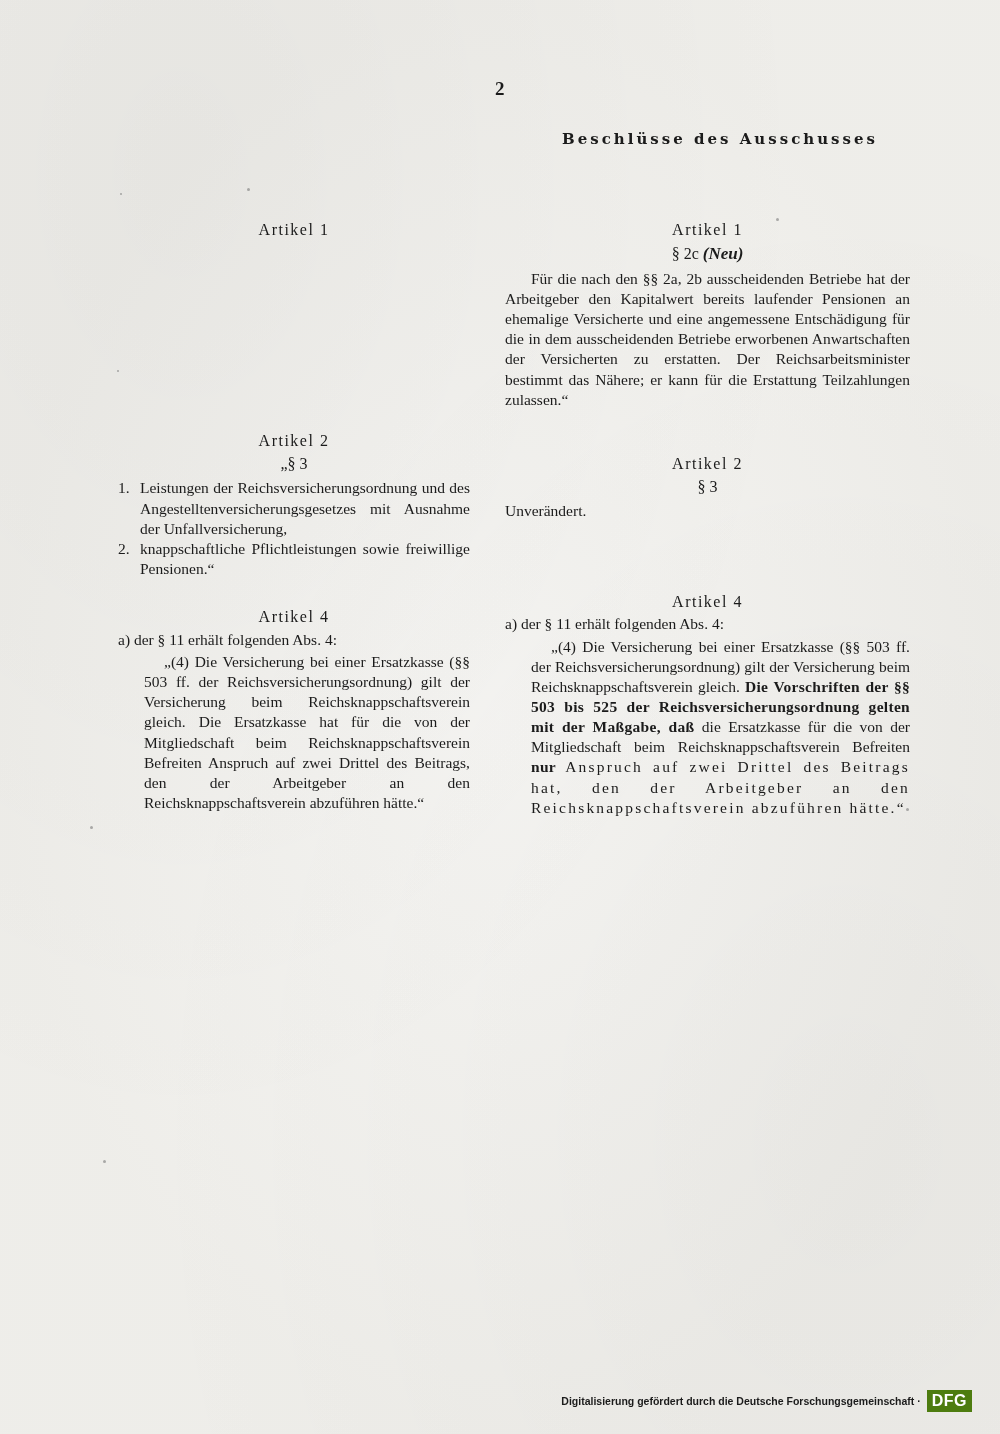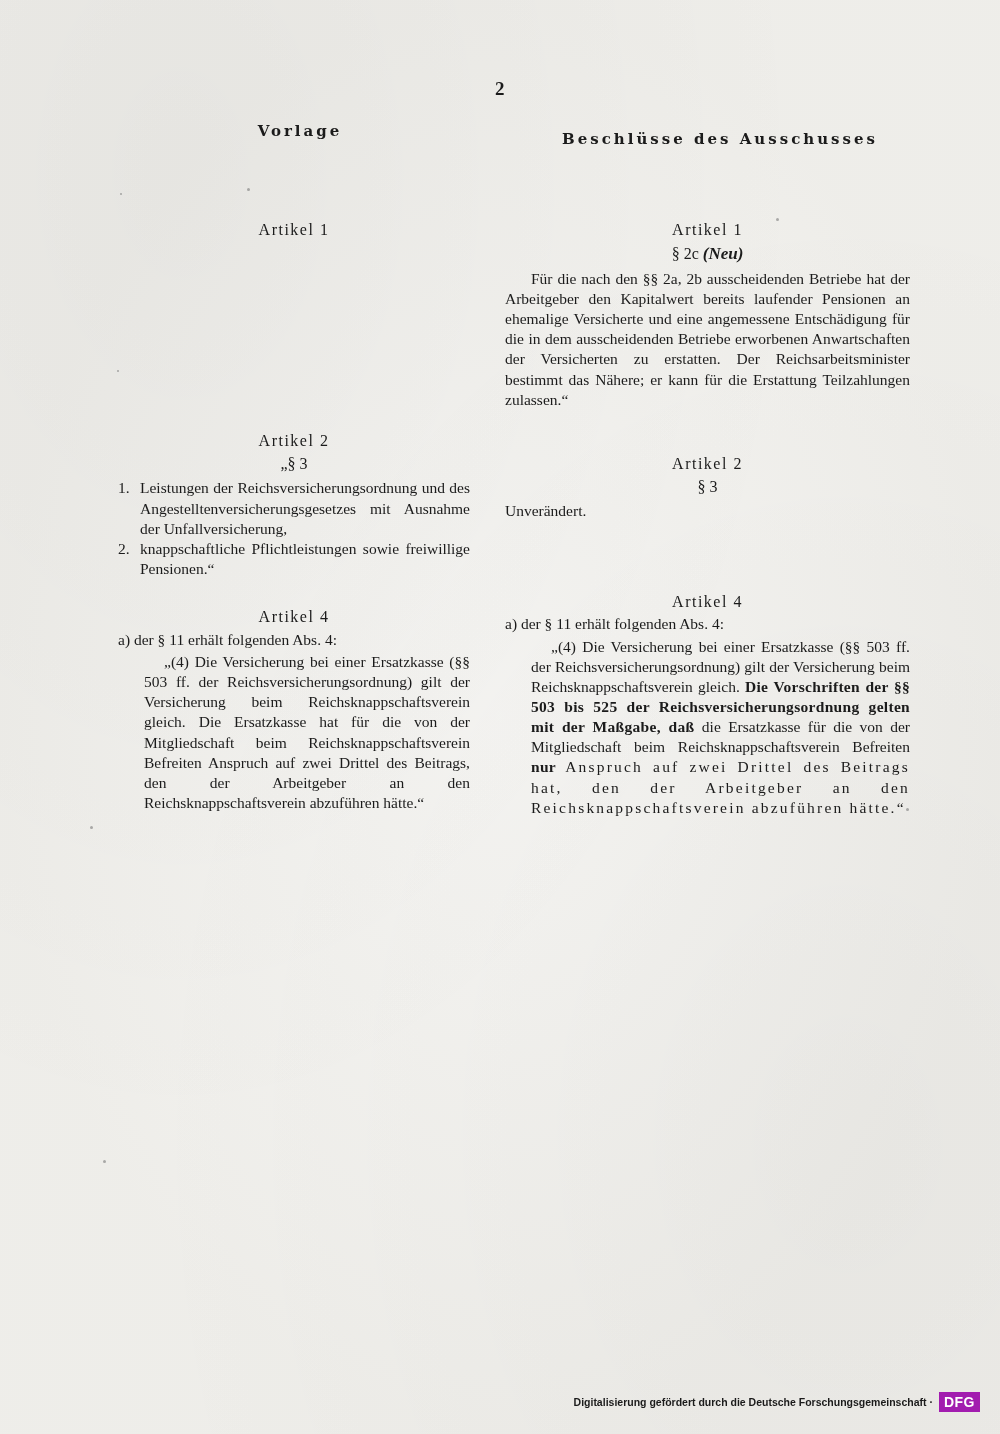--- a/index.html
+++ b/index.html
@@ -116,54 +116,53 @@
   .spacer-lg { height: 40px; }
   b.fett {
     font-weight: bold;
     letter-spacing: 0.3px;
   }
   .spaced {
     letter-spacing: 2.2px;
   }
   .footer {
     position: absolute;
-    right: 20px;
+    right: 28px;
     bottom: 22px;
     display: flex;
     align-items: center;
     gap: 6px;
     font-family: "Liberation Sans", sans-serif;
     font-size: 10.5px;
     color: #1b1b1b;
     font-weight: bold;
   }
   .deg-badge {
-    background: #a21caf;
+    background: #4d7c0f;
     color: #ffffff;
     font-family: "Liberation Sans", sans-serif;
     font-weight: bold;
-    font-size: 14px;
+    font-size: 16px;
     padding: 2px 5px 2px 5px;
     letter-spacing: 0.5px;
   }
   .speck {
     position: absolute;
     background: #6f6f6f;
     border-radius: 50%;
     opacity: 0.55;
   }
 </style>
 </head>
 <body>
 
 <div class="page">
 
   <div class="page-number">2</div>
 
-  <div class="col-head" id="head-left">Vorlage</div>
   <div class="col-head" id="head-right">Beschlüsse des Ausschusses</div>
 
   <div class="col" id="col-left">
 
     <div class="art-title">Artikel 1</div>
 
     <div class="spacer-lg"></div>
     <div class="spacer-lg"></div>
     <div class="spacer-lg"></div>
     <div class="spacer-lg"></div>

